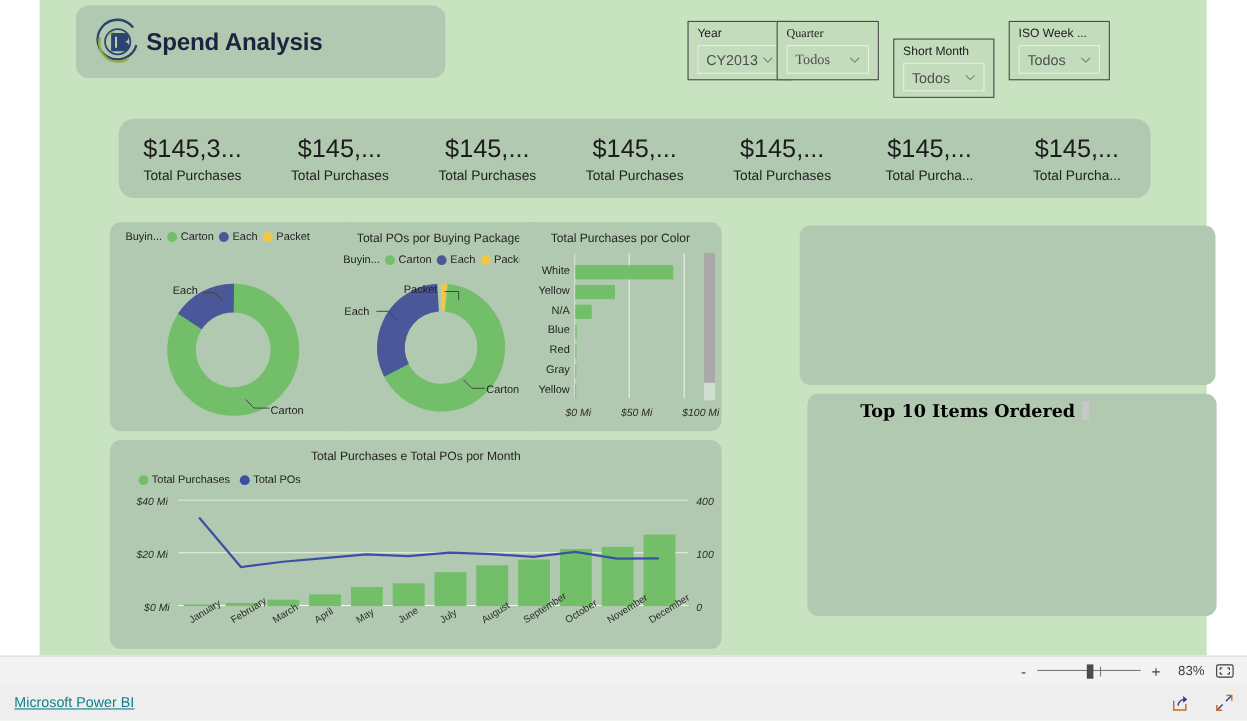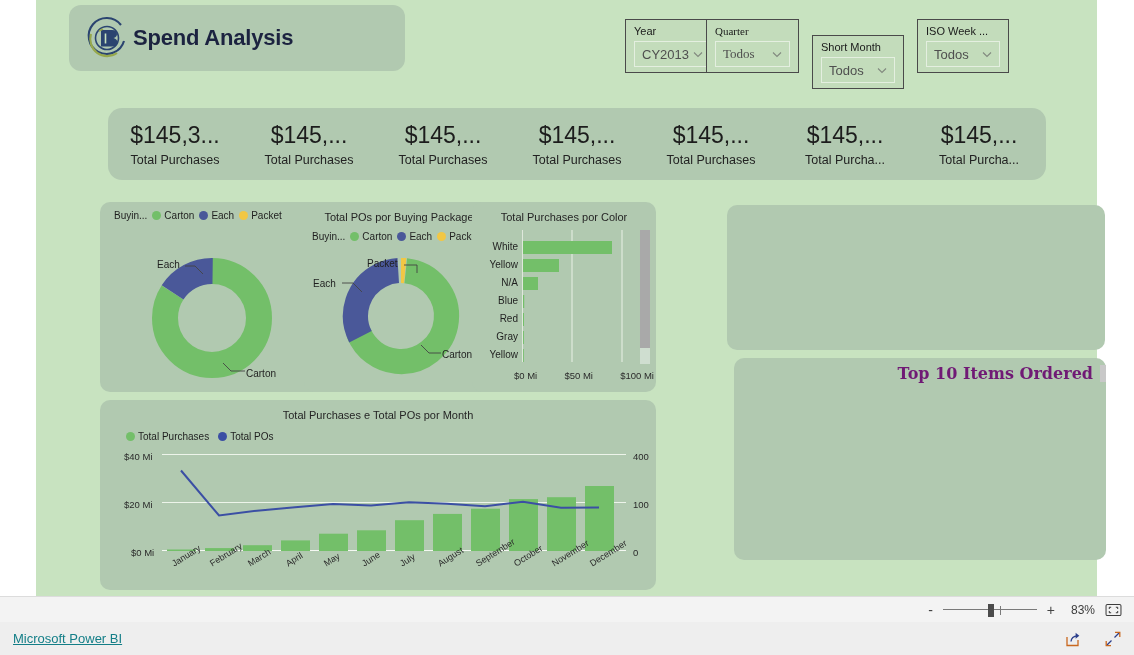--- a/index.html
+++ b/index.html
@@ -66,33 +66,33 @@
   .legend { display: flex; align-items: center; gap: 5px; font-size: 10px;
             color: #1f1f1f; padding: 8px 0 0 14px; }
   .legend .cap { color: #1f1f1f; }
   .lg-item { display: flex; align-items: center; gap: 3px; }
   .dot { width: 9px; height: 9px; border-radius: 50%; display: inline-block; }
 
   .callout { position: absolute; font-size: 10px; color: #1f1f1f; white-space: nowrap; }
 
   
   .catlabel { font-size: 10px; color: #1f1f1f; text-align: right; }
-  .axis-tick { font-size: 9.5px; color: #2a2a2a; }
+  .axis-tick { font-size: 9.5px; color: #2a2a2a; font-style: italic; }
 
   
   .month-panel { left: 64px; top: 400px; width: 556px; height: 190px; }
   .mo-label { font-size: 9px; color: #2b2b2b; white-space: nowrap;
               transform: rotate(-32deg); transform-origin: left top; }
 
   
   .ph1 { left: 691px; top: 205px; width: 378px; height: 145px; }
   .ph2 { left: 698px; top: 358px; width: 372px; height: 202px; }
   .ph2-title {
-    text-align: right; font-family: "DejaVu Serif", serif;
-    font-size: 16px; font-weight: bold; color: #701a75; padding-top: 6px;
+    text-align: left; font-family: "DejaVu Serif", serif;
+    font-size: 16px; font-weight: bold; color: #000000; padding-top: 6px; padding-left: 48px;
   }
   .caret { display: inline-block; width: 6px; height: 17px;
            background: #c8c8c8; vertical-align: -3px; margin-left: 7px; }
 
   
   .statusbar {
     position: absolute; left: 0; top: 596px; width: 1134px; height: 26px;
     background: #f3f3f3; border-top: 1px solid #dcdcdc;
     display: flex; align-items: center; justify-content: flex-end;
     gap: 10px; padding-right: 12px;

